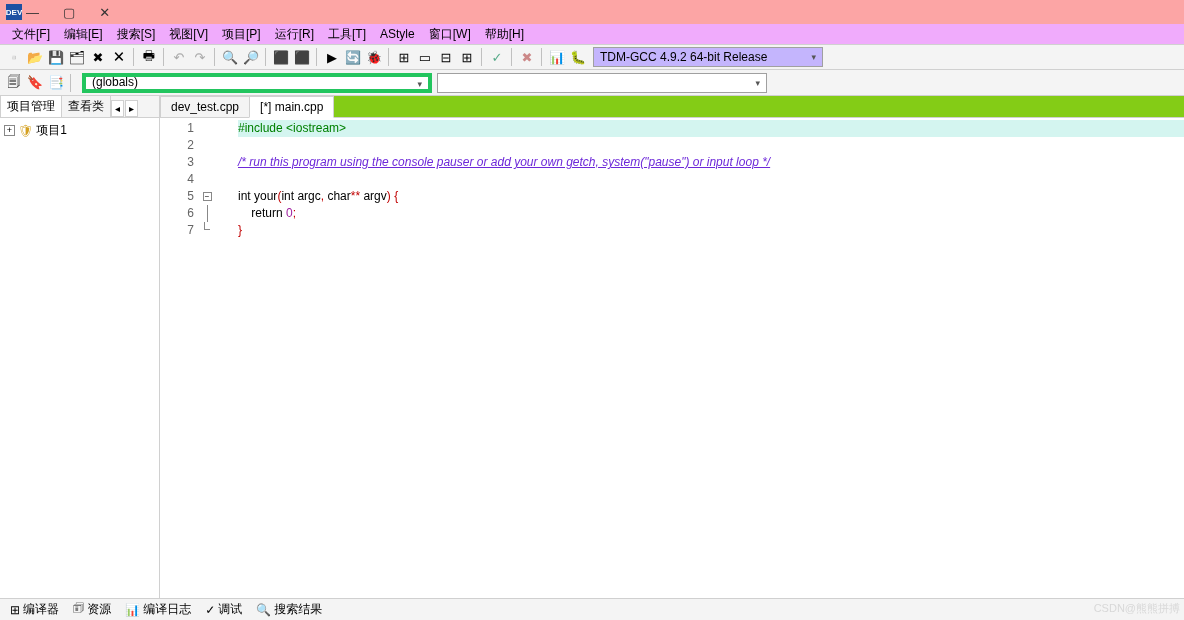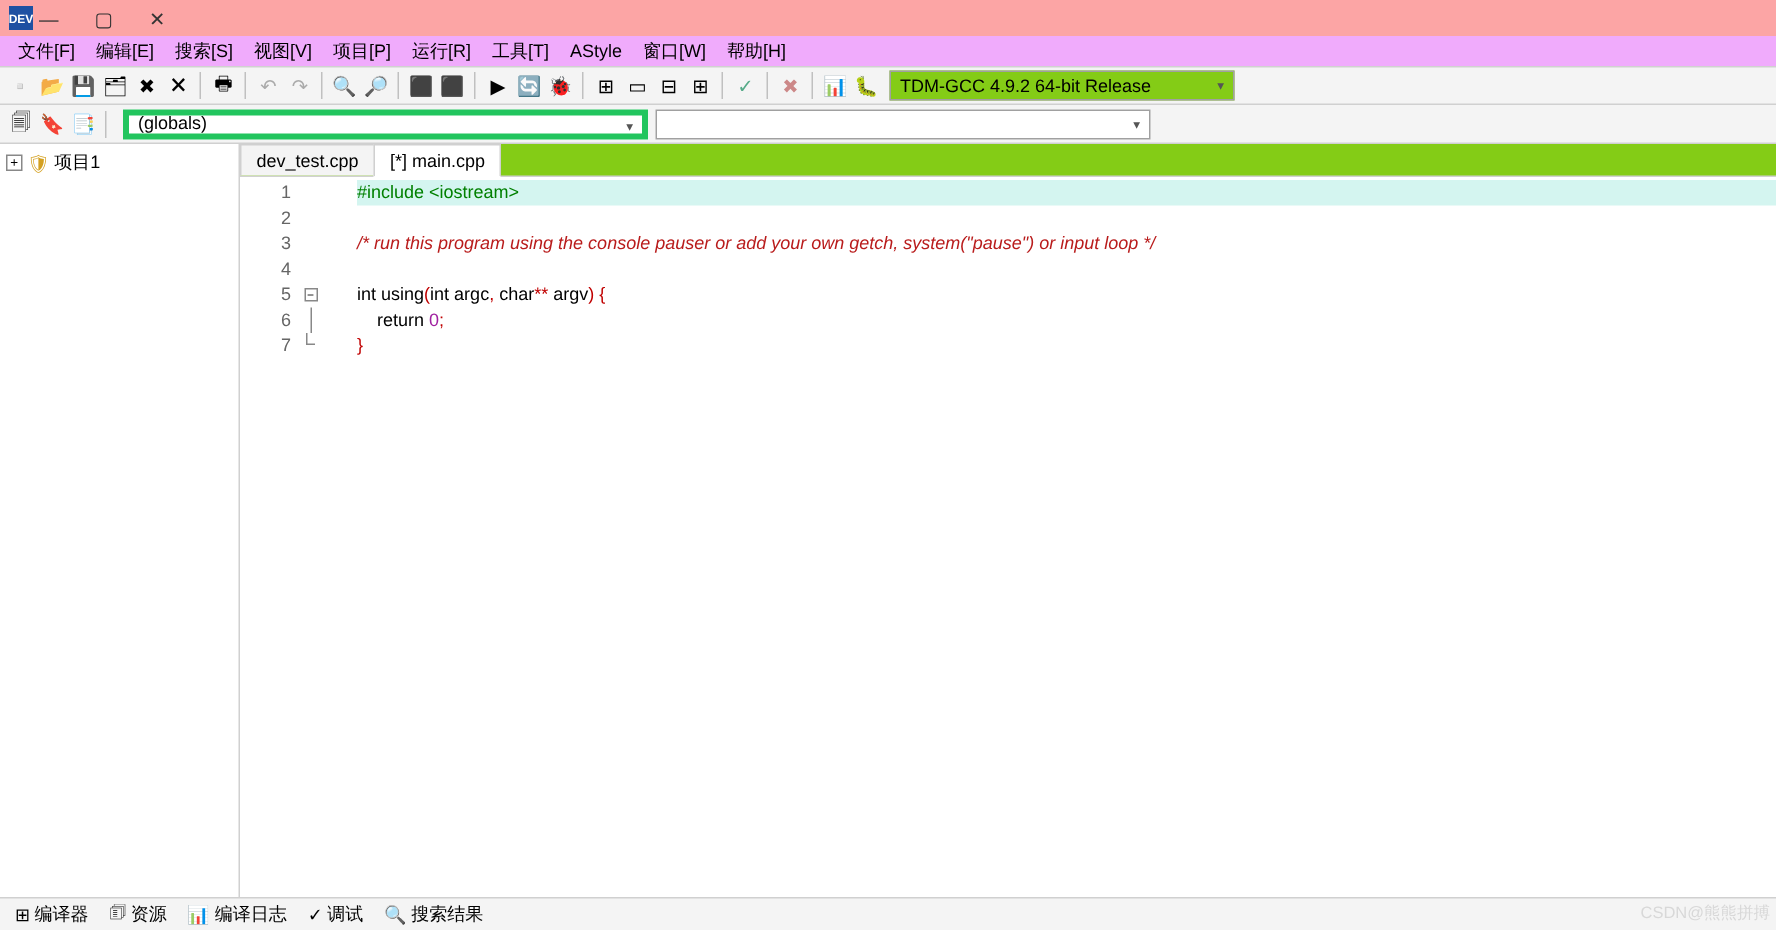--- a/index.html
+++ b/index.html
@@ -7,21 +7,21 @@
 .titlebar { height:24px; display:flex; align-items:center; padding:0 6px; background:#fca5a5; }
 .titlebar-icon { width:16px; height:16px; background:#1e50a2; color:#fff; font-size:8px; font-weight:bold; display:flex; align-items:center; justify-content:center; margin-right:4px; }
 .title-text { flex:1; white-space:nowrap; }
 .window-controls { display:flex; gap:24px; }
 .window-controls span { cursor:pointer; font-size:13px; color:#333; }
 .menubar { height:20px; display:flex; align-items:center; padding:0 6px; gap:2px; background:#f0abfc; }
 .menubar span { padding:1px 6px; cursor:pointer; }
 .toolbar { height:26px; display:flex; align-items:center; background:#f4f4f4; border-top:1px solid #d0d0d0; border-bottom:1px solid #d0d0d0; padding:1px 4px; gap:1px; }
 .tbicon { width:20px; height:20px; display:flex; align-items:center; justify-content:center; cursor:pointer; border:1px solid transparent; font-size:13px; }
 .tbsep { width:2px; height:18px; border-left:1px solid #c0c0c0; margin:0 3px; }
-.compiler-combo { height:20px; width:230px; border:1px solid #a0a0a0; background:#84cc16; display:flex; align-items:center; padding:0 6px; font-family:"Consolas",monospace; font-size:11px; justify-content:space-between; margin-left:4px; }
+.compiler-combo { height:20px; width:230px; border:1px solid #a0a0a0; background:#c4b5fd; display:flex; align-items:center; padding:0 6px; font-family:"Consolas",monospace; font-size:11px; justify-content:space-between; margin-left:4px; }
 .toolbar2 { height:26px; display:flex; align-items:center; background:#f4f4f4; border-bottom:1px solid #d0d0d0; padding:1px 4px; gap:1px; }
 .globals-combo { height:20px; width:350px; border:4px solid #22c55e; background:#fff; display:flex; align-items:flex-end; padding:0 6px; font-family:"Consolas",monospace; font-size:11px; margin-left:6px; justify-content:space-between; }
 .globals-combo2 { height:20px; width:330px; border:1px solid #a0a0a0; background:#fff; display:flex; align-items:center; margin-left:4px; justify-content:flex-end; padding:0 6px; }
 .main { flex:1; display:flex; min-height:0; }
 .sidebar { width:160px; border-right:1px solid #d0d0d0; display:flex; flex-direction:column; background:#fff; }
 .side-tabs { height:22px; display:flex; align-items:flex-end; border-bottom:1px solid #d0d0d0; background:#f4f4f4; }
 .side-tab { padding:2px 6px; border:1px solid #d0d0d0; border-bottom:none; background:#fff; margin-right:-1px; font-size:12px; cursor:pointer; }
 .side-tab.inactive { background:#f4f4f4; }
 .side-nav { font-size:10px; padding:2px 3px; cursor:pointer; border:1px solid #d0d0d0; background:#fff; margin-left:1px; }
 .tree { flex:1; padding:4px; }
@@ -37,21 +37,21 @@
 .fold-col { width:14px; padding-top:2px; }
 .fold-col div { height:17px; display:flex; align-items:center; justify-content:center; position:relative; }
 .fold-box { width:9px; height:9px; border:1px solid #888; font-size:8px; display:flex; align-items:center; justify-content:center; line-height:1; background:#fff; cursor:pointer; }
 .fold-line { width:1px; height:17px; background:#888; position:absolute; }
 .fold-end { width:6px; height:8px; border-left:1px solid #888; border-bottom:1px solid #888; position:absolute; top:0; }
 .code-lines { flex:1; padding-top:2px;margin-left:24px; }
 .code-lines .line { height:17px; line-height:17px; white-space:pre; }
 .hl { background:#d4f5f0; }
 .kw { color:#000; font-weight:normal; }
 .pre { color:#008000; }
-.com { color:#b91c1c; font-style:italic; }
+.com { color:#6d28d9; font-style:italic;text-decoration:underline; }
 .num { color:#a020a0; }
 .pun { color:#c00000; }
 .ident { color:#000; }
 .status-tabs { height:22px; border-top:1px solid #d0d0d0; display:flex; align-items:center; padding:0 4px; gap:2px; background:#f4f4f4; }
 .status-tab { display:flex; align-items:center; gap:3px; padding:2px 6px; cursor:pointer; }
 .watermark { position:absolute; right:4px; bottom:4px; color:#d8d8d8; font-size:11px; }
 .chev { font-size:9px; color:#555; }
 </style>
 </head>
 <body>
@@ -127,20 +127,26 @@
     <span>(globals)</span>
     <span class="chev">▾</span>
   </div>
   <div class="globals-combo2">
     <span class="chev">▾</span>
   </div>
 </div>
 
 <div class="main">
   <div class="sidebar">
+    <div class="side-tabs">
+      <div class="side-tab">项目管理</div>
+      <div class="side-tab inactive">查看类</div>
+      <div class="side-nav">◂</div>
+      <div class="side-nav">▸</div>
+    </div>
     <div class="tree">
       <div class="tree-item">
         <span class="tree-exp">+</span>
         <span style="color:#d4a020">🛡</span>
         <span>项目1</span>
       </div>
     </div>
   </div>
 
   <div class="editor-area">
@@ -171,21 +177,21 @@
           </div>
         <div>
             <span class="fold-end"></span>
           </div>
       </div>
       <div class="code-lines">
         <div class="line hl"><span class="pre">#include &lt;iostream&gt;</span></div>
         <div class="line"></div>
         <div class="line"><span class="com">/* run this program using the console pauser or add your own getch, system("pause") or input loop */</span></div>
         <div class="line"></div>
-        <div class="line"><span class="kw">int</span><span class="ident"> using</span><span class="pun">(</span><span class="kw">int</span><span class="ident"> argc</span><span class="pun">, </span><span class="kw">char</span><span class="pun">**</span><span class="ident"> argv</span><span class="pun">)</span><span class="pun"> {</span></div>
+        <div class="line"><span class="kw">int</span><span class="ident"> your</span><span class="pun">(</span><span class="kw">int</span><span class="ident"> argc</span><span class="pun">, </span><span class="kw">char</span><span class="pun">**</span><span class="ident"> argv</span><span class="pun">)</span><span class="pun"> {</span></div>
         <div class="line"><span>    </span><span class="kw">return</span><span> </span><span class="num">0</span><span class="pun">;</span></div>
         <div class="line"><span class="pun">}</span></div>
       </div>
     </div>
   </div>
 </div>
 
 <div class="status-tabs">
   <div class="status-tab">
       <span>⊞</span>

